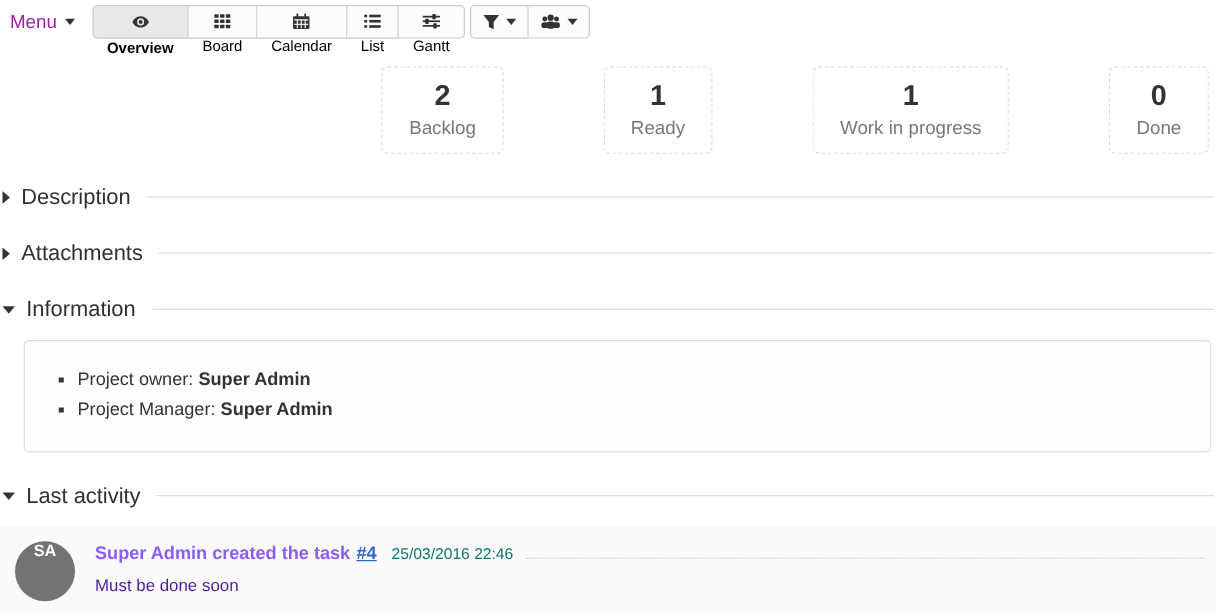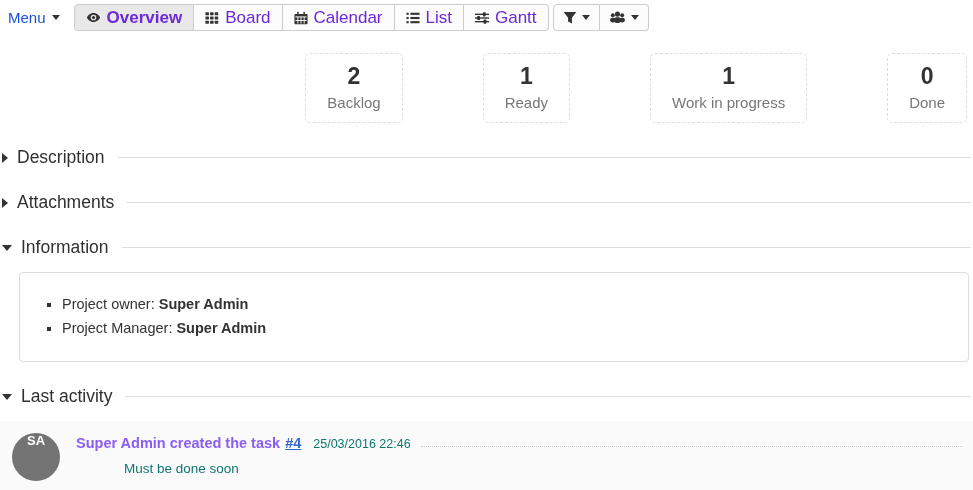--- a/index.html
+++ b/index.html
@@ -5,28 +5,28 @@
   * { margin:0; padding:0; box-sizing:border-box; }
   html,body { background:#fff; }
   body {
     width:973px; height:490px; overflow:hidden;
     font-family:"Liberation Sans","DejaVu Sans",sans-serif;
     color:#333; font-size:14px;
   }
 
   
   .toolbar { display:flex; align-items:center; padding:4px 6px 2px 8px; }
-  .menu-link { font-size:15px; color:#1d4ed8; cursor:pointer; display:flex; align-items:center; gap:6px; }
+  .menu-link { font-size:15px; color:#a21caf; cursor:pointer; display:flex; align-items:center; gap:6px; }
   .caret { width:0; height:0; border-left:4px solid transparent; border-right:4px solid transparent; border-top:5px solid #333; display:inline-block; }
   .btn-group { display:flex; margin-left:14px; }
   .tab-btn {
     display:flex; align-items:center; gap:6px;
-    font-size:17px; color:#6d28d9; background:#fcfcfc;
+    font-size:12px; color:#000000; background:#fcfcfc;
     border:1px solid #ccc; border-left:none;
-    padding:5px 11px; height:27px; cursor:pointer; white-space:nowrap;
+    padding:5px 11px; height:27px; cursor:pointer; white-space:nowrap;flex-direction:column;
   }
   .tab-btn:first-child { border-left:1px solid #ccc; border-radius:4px 0 0 4px; }
   .tab-btn:last-child { border-radius:0 4px 4px 0; }
   .tab-btn.active { background:#e8e8e8; font-weight:bold; }
   .tab-btn svg { flex:0 0 auto; }
   .search-input {
     margin-left:8px; width:306px; height:27px;
     border:1px solid #ccc; border-radius:4px;
     padding:0 8px; font-size:14px; color:#555;
     font-family:"Liberation Sans","DejaVu Sans",sans-serif; outline:none;
@@ -74,21 +74,21 @@
     width:48px; height:48px; border-radius:50%;
     background:#737373; color:#fff; font-weight:bold; font-size:13px;
     display:flex; justify-content:center; flex:0 0 auto;
   }
   .activity-body { flex:1; padding-top:2px; }
   .activity-title-row { display:flex; align-items:baseline; }
   .activity-title { font-weight:bold; font-size:14.5px; color:#8b5cf6; white-space:nowrap; }
   .task-link { color:#3366cc; text-decoration:underline; font-weight:bold; font-size:14.5px; margin-left:5px; }
   .activity-date { color:#0f766e; font-size:12.5px; margin-left:12px; white-space:nowrap; }
   .dotted-rule { flex:1; border-bottom:1px dotted #ccc; align-self:flex-end; margin:0 0 4px 10px; }
-  .activity-comment { margin-top:10px; font-size:13.5px; color:#0f766e;margin-left:48px; }
+  .activity-comment { margin-top:10px; font-size:13.5px; color:#4c1d95; }
 </style>
 </head>
 <body>
 
 <div class="toolbar">
   <div class="menu-link">
     <span>Menu</span>
     <span class="caret"></span>
   </div>
 

